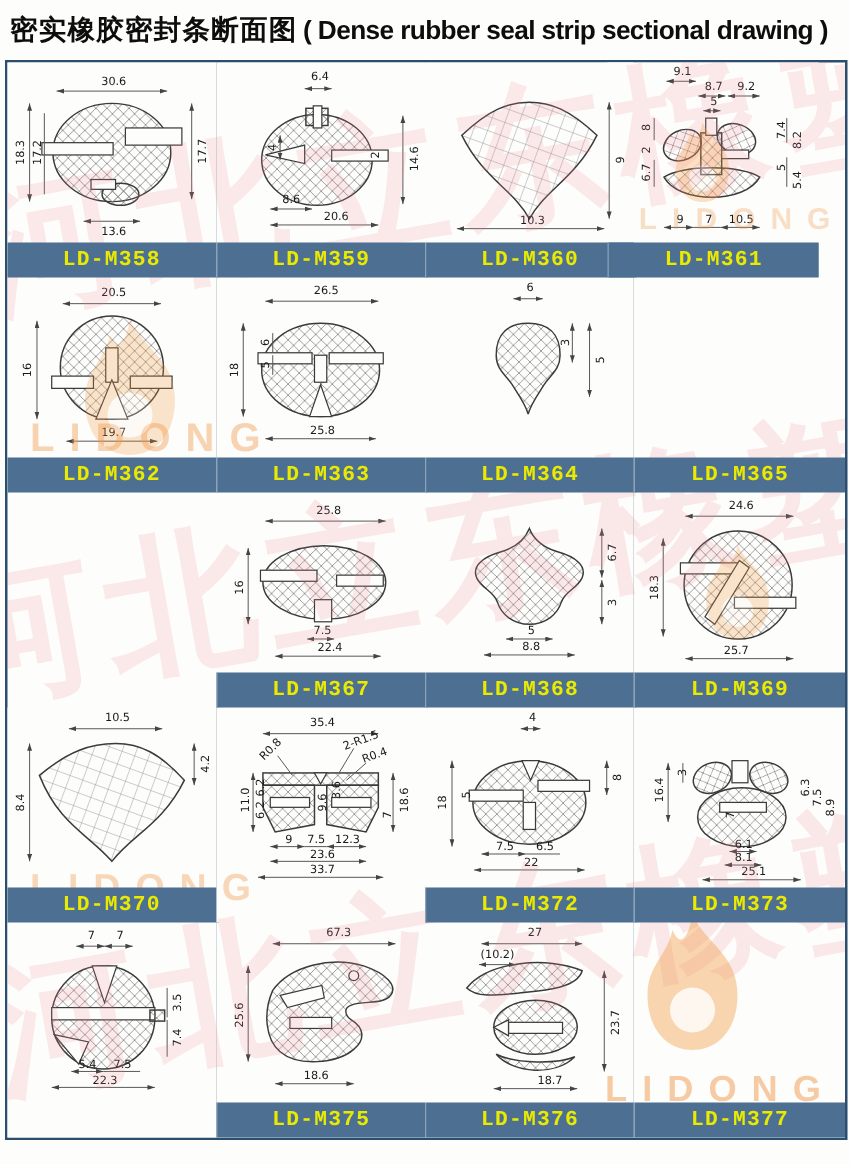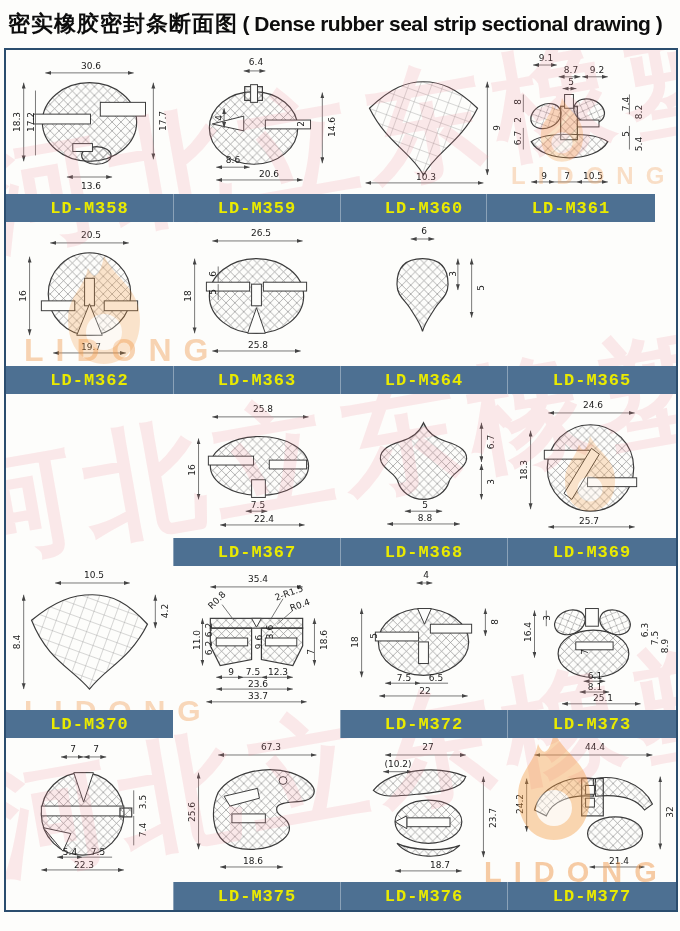--- a/index.html
+++ b/index.html
@@ -441,38 +441,20 @@
       </svg>
       <span class="dim" style="left:88px;top:9px">27</span>
       <span class="dim" style="left:58px;top:26px">(10.2)</span>
       <span class="dim v" style="left:153px;top:80px">23.7</span>
       <span class="dim" style="left:100px;top:127px">18.7</span>
     </div>
     <div class="label">LD-M376</div>
   </div>
 
   <div class="cell notfirst" style="left:501px;top:688px;width:169px">
-    <div class="draw">
-      <svg class="profile" width="167" height="144" viewBox="0 0 170 144">
-        <path class="sh" d="M28,72 C34,48 64,36 88,40 L88,58 C66,56 46,62 40,78 Z"></path>
-        <path class="sh" d="M148,66 C138,44 110,36 90,40 L90,58 C110,56 130,58 140,72 Z"></path>
-        <rect class="sh" x="76" y="40" width="22" height="38"></rect>
-        <ellipse class="sh" cx="110" cy="96" rx="28" ry="17"></ellipse>
-        <rect class="cut" x="80" y="47" width="9" height="9"></rect>
-        <rect class="cut" x="80" y="60" width="9" height="9"></rect>
-        <line class="dl" x1="28" y1="16" x2="148" y2="16" marker-start="url(#ar)" marker-end="url(#ar)"></line>
-        <line class="dl" x1="20" y1="40" x2="20" y2="94" marker-start="url(#ar)" marker-end="url(#ar)"></line>
-        <line class="dl" x1="156" y1="38" x2="156" y2="112" marker-start="url(#ar)" marker-end="url(#ar)"></line>
-        <line class="dl" x1="84" y1="130" x2="140" y2="130" marker-start="url(#ar)" marker-end="url(#ar)"></line>
-      </svg>
-      <span class="dim" style="left:88px;top:9px">44.4</span>
-      <span class="dim v" style="left:13px;top:66px">24.2</span>
-      <span class="dim v" style="left:163px;top:74px">32</span>
-      <span class="dim" style="left:112px;top:123px">21.4</span>
-    </div>
     <div class="label">LD-M377</div>
   </div>
 
   <div class="wmlayer">
     <span class="wm wm-cn" style="left:-30px;top:6px">河北立东橡塑</span>
     <span class="wm wm-cn" style="left:-55px;top:318px">河北立东橡塑</span>
     <span class="wm wm-cn" style="left:-20px;top:630px">河北立东橡塑</span>
     <span class="wm wm-logo" style="left:505px;top:112px;font-size:24px;opacity:.30">LIDONG</span>
     <span class="wm wm-logo" style="left:18px;top:282px;font-size:32px;opacity:.42">LIDONG</span>
     <span class="wm wm-logo" style="left:18px;top:644px;font-size:30px;opacity:.38">LIDONG</span>

